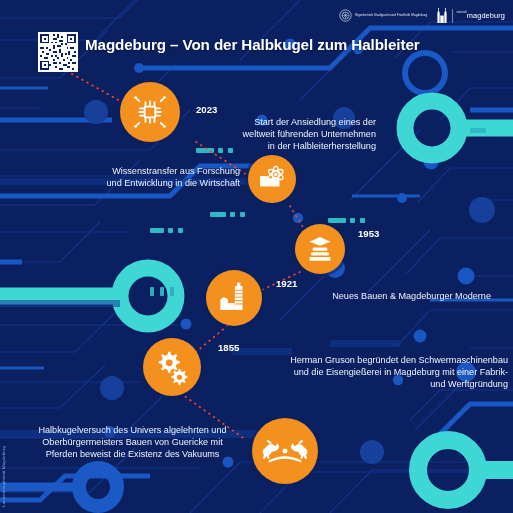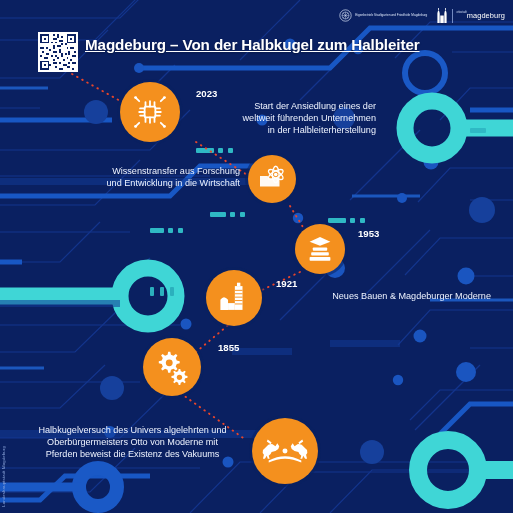--- a/index.html
+++ b/index.html
@@ -18,21 +18,20 @@
     position:absolute;left:38px;top:32px;width:40px;height:40px;
     background:#ffffff;padding:0;box-sizing:border-box;
   }
   .qr svg{display:block;}
 
   .title{
     position:absolute;left:85px;top:36px;
     font-size:15.2px;font-weight:bold;color:#ffffff;
     letter-spacing:-0.1px;white-space:nowrap;
     text-shadow:0 1px 2px rgba(0,0,0,.35);
-    text-decoration:underline;
   }
 
   .logos{position:absolute;right:8px;top:8px;display:flex;align-items:center;gap:8px;}
   .logo-block{display:flex;align-items:center;gap:3px;}
   .logo-sep{width:1px;height:14px;background:#9fb6e8;opacity:.7;}
   .logo-txt{display:flex;flex-direction:row;line-height:1.05;}
   .logo-txt .l1{font-size:3.1px;color:#dce6fa;letter-spacing:.05px;}
   .logo-txt .l2{font-size:3.1px;color:#dce6fa;letter-spacing:.05px;}
   .logo-big{font-size:7.4px;color:#ffffff;letter-spacing:.1px;line-height:1;}
   .logo-small{font-size:2.7px;color:#cddaf5;line-height:1;margin-bottom:1px;}
@@ -322,21 +321,21 @@
           <path d="M14 20 H8 M14 16 H9 M14 24 H9"></path>
           <path d="M26 20 H32 M26 16 H31 M26 24 H31"></path>
           <path d="M8 8 L4 4 M32 8 L36 4 M8 32 L4 36 M32 32 L36 36"></path>
         </g>
         <circle cx="4" cy="4" r="1.6" fill="#ffffff"></circle>
         <circle cx="36" cy="4" r="1.6" fill="#ffffff"></circle>
         <circle cx="4" cy="36" r="1.6" fill="#ffffff"></circle>
         <circle cx="36" cy="36" r="1.6" fill="#ffffff"></circle>
       </svg>
     </div>
-    <div class="etext" style="left:196px;top:88px;width:180px;">
+    <div class="etext" style="left:196px;top:104px;width:180px;">
       <div class="eyear">2023</div>
       <div class="edesc right" style="white-space:pre-line;">Start der Ansiedlung eines der
 weltweit führenden Unternehmen
 in der Halbleiterherstellung</div>
     </div>
   </div>
 
   <div class="entry">
     <div class="bubble" style="left:248px;top:155px;width:48px;height:48px;">
       <svg width="30" height="30" viewBox="0 0 40 40">
@@ -399,20 +398,23 @@
         <g fill="#ffffff">
           <path d="M16 4 l2.2 0 .7 3.1 2.6 1.1 2.6-1.8 1.6 1.6-1.8 2.6 1.1 2.6 3.1.7 0 2.2-3.1.7-1.1 2.6 1.8 2.6-1.6 1.6-2.6-1.8-2.6 1.1-.7 3.1-2.2 0-.7-3.1-2.6-1.1-2.6 1.8-1.6-1.6 1.8-2.6-1.1-2.6-3.1-.7 0-2.2 3.1-.7 1.1-2.6-1.8-2.6 1.6-1.6 2.6 1.8 2.6-1.1z"></path>
           <circle cx="17.1" cy="15.6" r="3.6" fill="#f4901e"></circle>
           <path d="M27 22 l1.7 0 .55 2.4 2 .85 2-1.4 1.2 1.2-1.4 2 .85 2 2.4.55 0 1.7-2.4.55-.85 2 1.4 2-1.2 1.2-2-1.4-2 .85-.55 2.4-1.7 0-.55-2.4-2-.85-2 1.4-1.2-1.2 1.4-2-.85-2-2.4-.55 0-1.7 2.4-.55.85-2-1.4-2 1.2-1.2 2 1.4 2-.85z"></path>
           <circle cx="27.85" cy="30.9" r="2.8" fill="#f4901e"></circle>
         </g>
       </svg>
     </div>
     <div class="etext" style="left:218px;top:342px;width:290px;">
       <div class="eyear">1855</div>
+      <div class="edesc right" style="white-space:pre-line;">Herman Gruson begründet den Schwermaschinenbau
+und die Eisengießerei in Magdeburg mit einer Fabrik-
+und Werftgründung</div>
     </div>
   </div>
 
   <div class="entry">
     <div class="bubble" style="left:252px;top:418px;width:66px;height:66px;">
       <svg width="46" height="46" viewBox="0 0 48 48">
         <g fill="#ffffff">
 
           <path d="M4 20 q3-4 7-3 l3 2 2-3 2 3 -1 3 -3 2 -4 1 q-1 3 -3 4 l1 3 -2 0 -1-3 -2 3 -2 0 1-4 q-2-2 -1-5z"></path>
           <path d="M9 17 l-4-3 1-2 4 3z"></path>
@@ -421,20 +423,20 @@
           <path d="M39 17 l4-3 -1-2 -4 3z"></path>
 
           <circle cx="24" cy="24" r="2.6"></circle>
 
           <path d="M7 34 q17-9 34 0 l0 2 q-17-8 -34 0z"></path>
         </g>
       </svg>
     </div>
     <div class="etext" style="left:20px;top:424px;width:225px;">
       <div class="edesc left" style="white-space:pre-line;text-align:center;">Halbkugelversuch des Univers algelehrten und
-Oberbürgermeisters Otto von Moderne mit
+Oberbürgermeisters Bauen von Guericke mit
 Pferden beweist die Existenz des Vakuums</div>
     </div>
   </div>
 
   <div class="vcredit">Landeshauptstadt Magdeburg</div>
 
 </div>
 
 </body></html>

